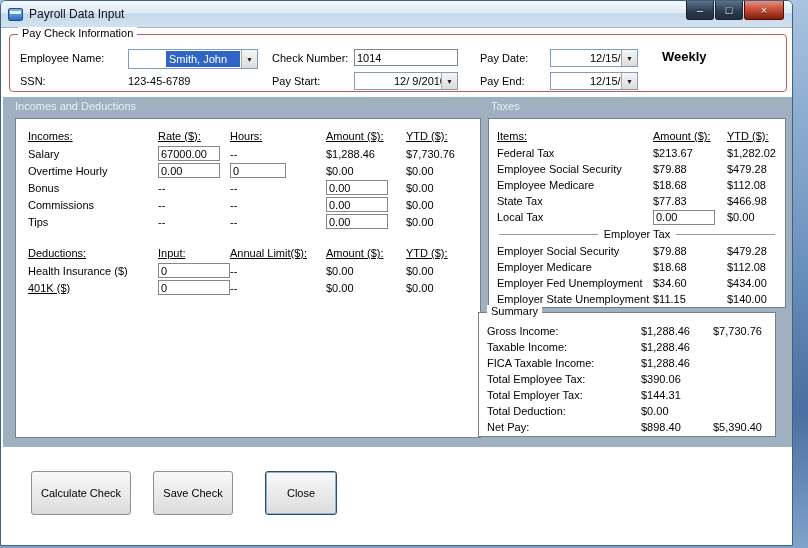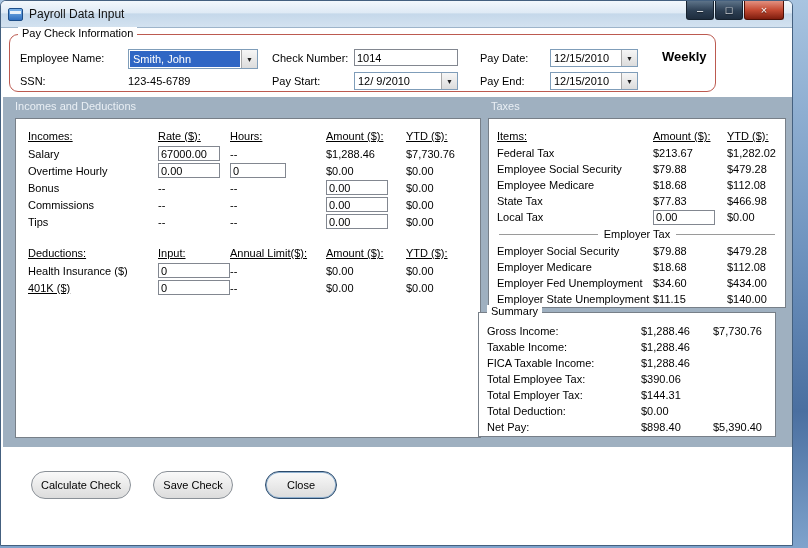--- a/index.html
+++ b/index.html
@@ -31,39 +31,39 @@
     width:28px; height:19px; margin-left:1px; display:flex; align-items:center; justify-content:center;
     color:#fff; font-size:11px; line-height:1; cursor:default;
     border:1px solid #16222e; border-top:none; border-radius:0 0 3px 3px;
     background: linear-gradient(180deg,#5d7389 0%, #2c3e52 55%, #1e2d3e 100%);
     text-shadow:0 1px 1px rgba(0,0,0,.6);
   }
   .win-btn.close { width:40px; background: linear-gradient(180deg,#e29180 0%, #c44a33 50%, #7e1d0e 100%); border-color:#4e0f05; }
 
   
   .gb-paycheck {
-    position:absolute; left:8px; top:33px; width:707px; height:58px;
-    border:1px solid #bc5a50; border-radius:9px;
+    position:absolute; left:8px; top:33px; width:778px; height:58px;
+    border:1px solid #bc5a50; border-radius:4px;
   }
   .gb-label {
     position:absolute; top:-8px; left:8px; background:#fff; padding:0 4px; font-size:11px; color:#000;
   }
   .lbl { position:absolute; white-space:nowrap; }
   .static-val { position:absolute; white-space:nowrap; }
   .weekly { position:absolute; font-size:13px; font-weight:bold; }
 
   .tb {
     height:17px; border:1px solid #828790; background:#fff; padding:0 2px;
     font-family:"Liberation Sans", sans-serif; font-size:11px; color:#000;
   }
   .w62 { width:62px; } .w56 { width:56px; } .w72 { width:72px; }
 
   .combo {
     position:absolute; display:flex; align-items:stretch; background:#fff;
-    border:1px solid #7f9db9; height:20px;
+    border:1px solid #7f9db9; height:20px;padding-left:36px;
   }
   .combo-text { flex:1; display:flex; align-items:center; padding:0 3px; white-space:nowrap; overflow:hidden; }
   .combo.sel .combo-text { background:#2f66c4; color:#fff; margin:1px; }
   .combo-btn {
     width:16px; display:flex; align-items:center; justify-content:center;
     font-size:7px; color:#222; border-left:1px solid #a8a8a8;
     background: linear-gradient(180deg,#f6f6f6 0%, #dcdcdc 100%);
   }
 
   
@@ -85,21 +85,21 @@
   .hdr-row { height:18px; }
   .u { text-decoration:underline; }
   .gap { height:14px; }
   .link-label { text-decoration:underline; cursor:pointer; }
 
   .emp-divider { display:flex; align-items:center; gap:6px; height:16px; margin:1px 10px; }
   .emp-divider::before, .emp-divider::after { content:""; flex:1; border-top:1px solid #9a9a9a; }
 
   
   .btn {
-    position:absolute; height:28px; border:1px solid #8a9097; border-radius:14px;
+    position:absolute; height:44px; border:1px solid #8a9097; border-radius:3px;
     background: linear-gradient(180deg,#f9f9f9 0%, #ececec 45%, #dcdcdc 100%);
     font-family:"Liberation Sans", sans-serif; font-size:11px; color:#000; cursor:default;
     display:flex; align-items:center; justify-content:center;
   }
   .btn.default { border:1px solid #2b4a6b; box-shadow: inset 0 0 0 1px #8fb0cf; }
 </style>
 </head>
 <body>
 
 <div class="window">

